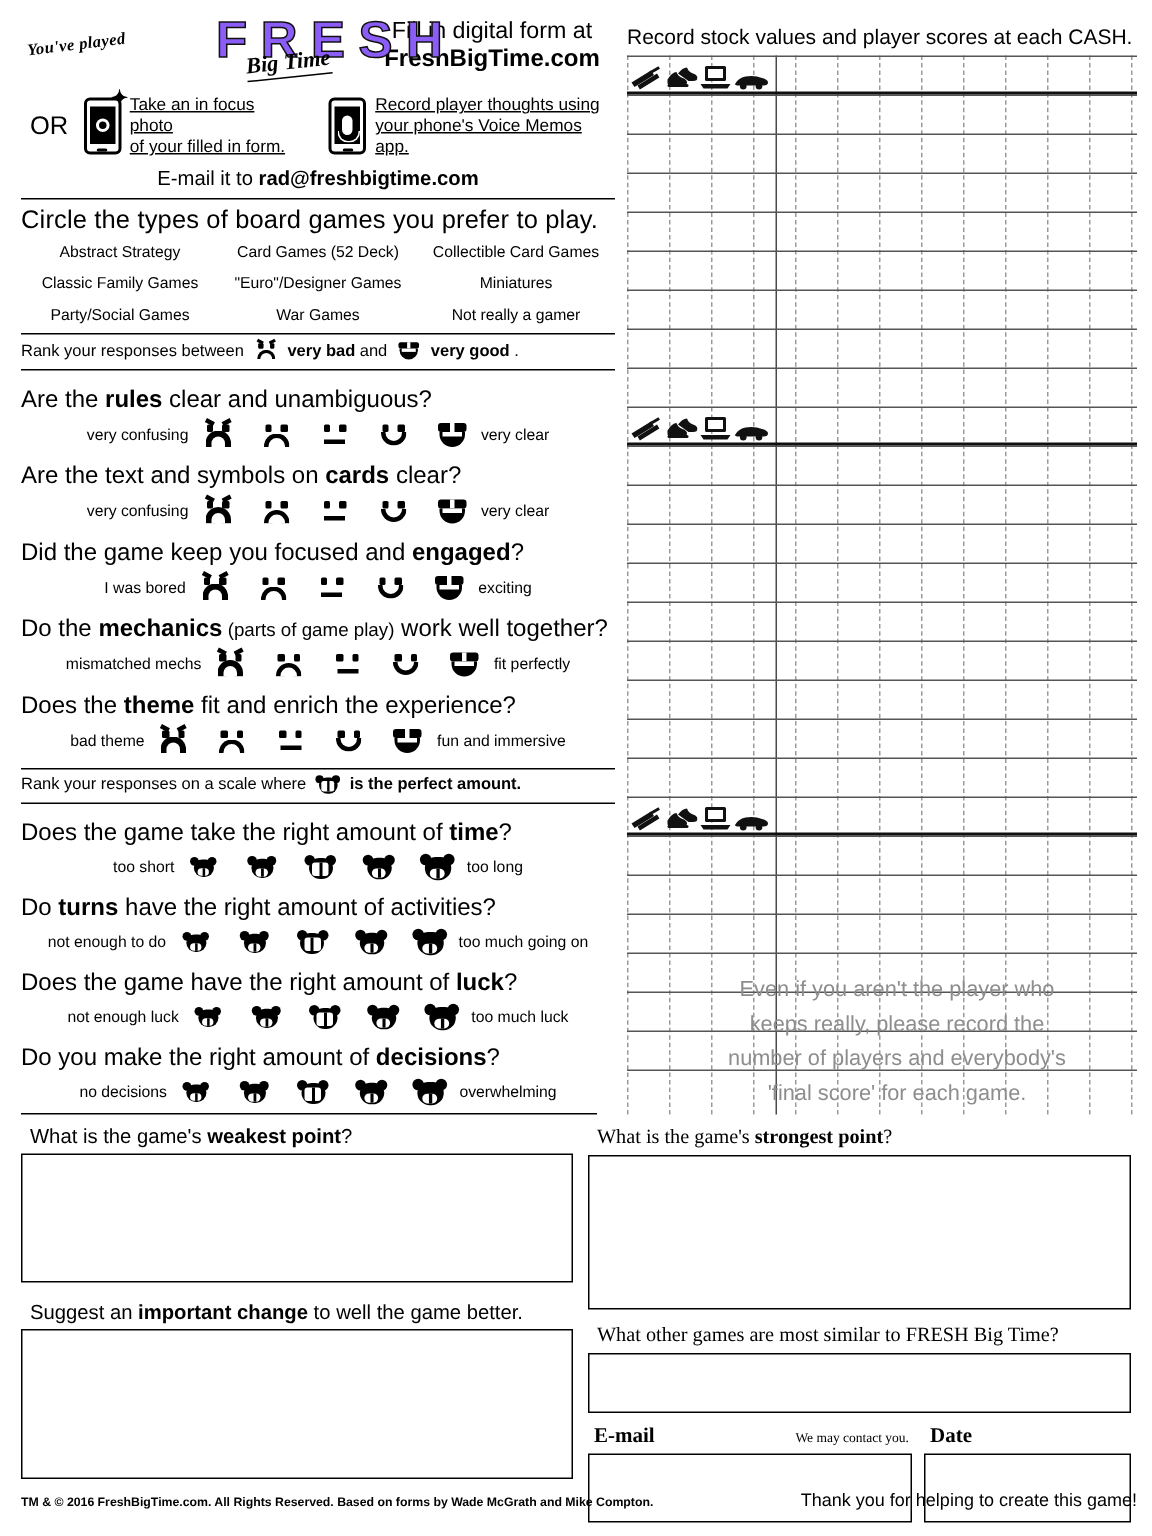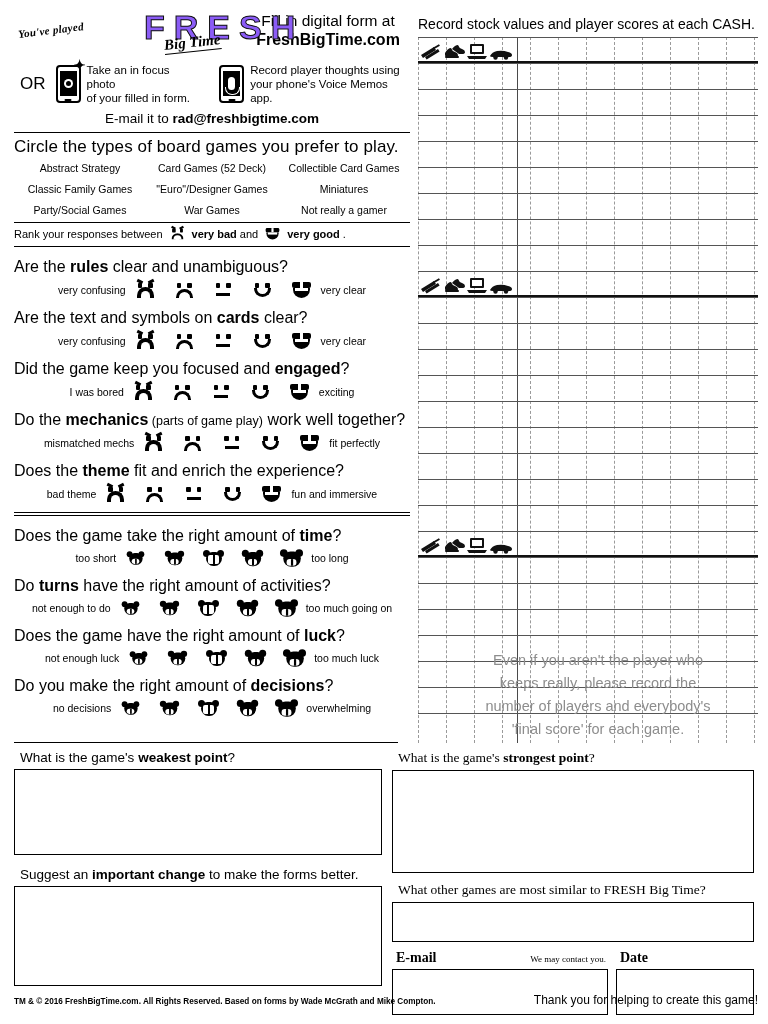--- a/index.html
+++ b/index.html
@@ -66,21 +66,21 @@
   .phone .mic-glyph::after{
     content:""; position:absolute; left:-3px; bottom:-5px; width:13px; height:7px;
     border:1.6px solid #fff; border-top:none; border-radius: 0 0 7px 7px;
   }
   .phone .home { position:absolute; bottom:0px; left:50%; transform:translateX(-50%);
     width:7px; height:2px; background:#000; border-radius:1px;}
   .flash {
     position: absolute; right: -7px; top: -8px; font-size: 14px; line-height: 12px;
     font-weight: bold;
   }
-  .cap-txt { font-size: 11.5px; line-height: 14px; }
+  .cap-txt { font-size: 11.5px; line-height: 14px; text-decoration: underline; }
   .cap-2 { margin-left: 14px; }
 
   .email-line { text-align: center; font-size: 13.5px; margin-top: 6px; }
   .email-line b { font-weight: bold; }
 
   .rule { border-top: 1.4px solid #000; margin-top: 6px; }
   .rule-thin { border-top: 1.1px solid #000; }
 
   .q-circle { font-size: 17px; margin-top: 4px; letter-spacing: .1px;}
   .types-grid {
@@ -475,20 +475,29 @@
                 <span class="shades"></span>
                 <span class="grin"></span>
               </span>
             </span>
         <span class="scale-label right">fun and immersive</span>
       </div>
     </div>
       </div>
 
     <div class="rule rule-thin" style="margin-top:10px"></div>
+    <div class="rank-note">
+      <span>Rank your responses on a scale where</span>
+      <span class="inline-bear">
+        <span class="bear hollow" style="display:inline-block;transform:scale(.78);vertical-align:-4px">
+          <span class="ear l"></span><span class="ear r"></span><span class="head"></span><span class="inner"></span>
+        </span>
+      </span>
+      <b>is the perfect amount.</b>
+    </div>
     <div class="rule rule-thin" style="margin-top:2px"></div>
 
     <div id="bear-questions">
         <div>
       <div class="question"><span>Does the game take the right amount of </span><b>time</b><span>?</span></div>
       <div class="scale-row">
         <span class="scale-label left">too short</span>
         <span class="faces">
               <span class="bear sz1">
                 <span class="ear l"></span>
@@ -789,21 +798,21 @@
         </div>
       </div>
   </div>
 
   <div class="bottom">
     <div class="bottom-rule"></div>
     <div class="cols">
       <div class="col-l">
         <div class="field-label" id="lbl-weakest"><span>What is the game's </span><b>weakest point</b><span>?</span></div>
         <div class="box h1"></div>
-        <div class="field-label" style="padding-top:12px" id="lbl-change"><span>Suggest an </span><b>important change</b><span> to make the forms better.</span></div>
+        <div class="field-label" style="padding-top:12px" id="lbl-change"><span>Suggest an </span><b>important change</b><span> to well the game better.</span></div>
         <div class="box h2"></div>
       </div>
       <div class="col-r">
         <div class="field-label" id="lbl-strongest"><span>What is the game's </span><b>strongest point</b><span>?</span></div>
         <div class="box h1" style="height:103px"></div>
         <div class="field-label" style="padding-top:9px" id="lbl-similar"><span>What other games are most similar to FRESH Big Time?</span></div>
         <div class="box h3"></div>
         <div class="ed-row">
           <div class="ed-left">
             <div class="ed-head">

